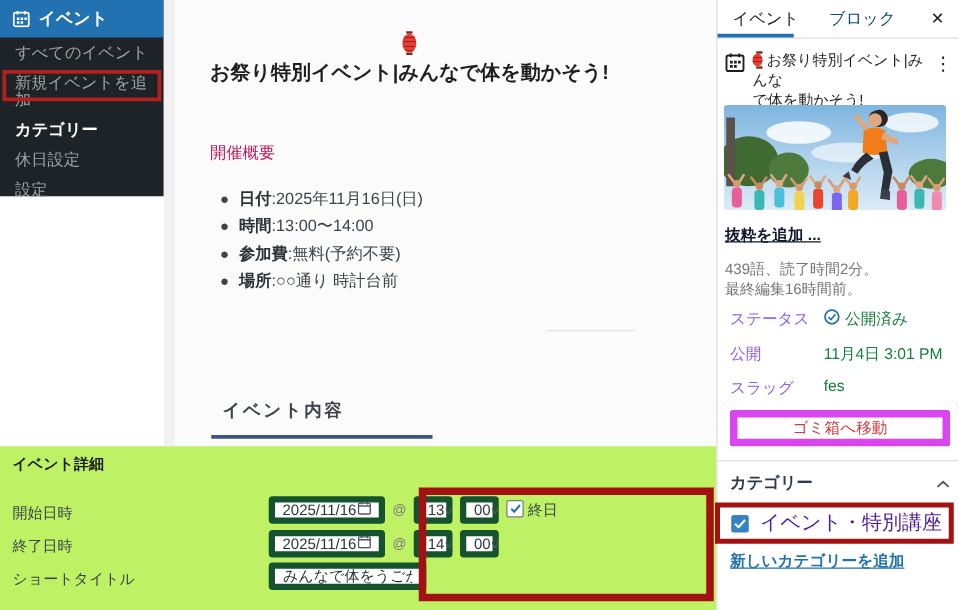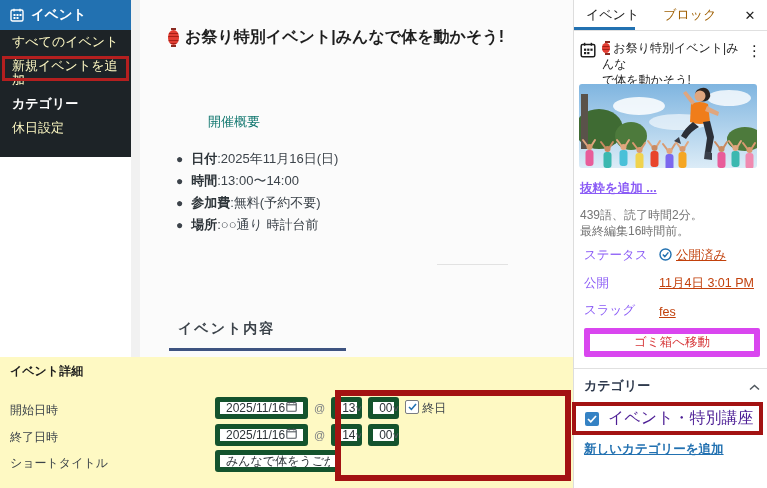--- a/index.html
+++ b/index.html
@@ -5,74 +5,74 @@
   html,body{margin:0;padding:0;}
   body{
     width:767px;height:488px;position:relative;overflow:hidden;
     font-family:"Liberation Sans","DejaVu Sans",sans-serif;
     background:#ffffff;color:#3c434a;
     -webkit-font-smoothing:antialiased;
   }
   
   .admin-sidebar{position:absolute;left:0;top:0;width:131px;height:157px;background:#1d2327;}
   .admin-header{height:30px;background:#2271b1;color:#fff;display:flex;align-items:center;gap:7px;padding:0 10px;font-size:13.5px;font-weight:bold;}
-  .menu-item{font-size:13px;color:#fef9c3;padding:5px 12px;line-height:14px;cursor:pointer;}
+  .menu-item{font-size:13px;color:#a3a3a3;padding:5px 12px;line-height:14px;cursor:pointer;}
   .menu-item.current{color:#ffffff;font-weight:bold;}
   .cal-icon-white svg{display:block;}
   
   .gray-strip{position:absolute;left:131px;top:0;width:9px;height:357px;background:#f1f1f1;}
   .canvas{position:absolute;left:140px;top:0;width:433px;height:357px;background:#fbfbfb;border-bottom:1px solid #e3e3e3;}
-  .post-title{position:absolute;left:28px;top:27px;font-size:16px;font-weight:bold;color:#1e1e1e;display:flex;align-items:center;gap:6px;white-space:nowrap;}
+  .post-title{position:absolute;left:28px;top:27px;font-size:16px;font-weight:bold;color:#1e1e1e;display:flex;align-items:center;gap:6px;white-space:nowrap;flex-direction:column;}
   .lantern{display:inline-block;width:11px;height:15px;border-radius:50% / 46%;background:repeating-linear-gradient(#e23d32 0 2.5px,#a81f16 2.5px 3.5px);position:relative;flex:0 0 auto;}
   .lantern::before,.lantern::after{content:"";position:absolute;left:3px;width:5px;height:2px;background:#8a2b22;}
   .lantern::before{top:-2px;} .lantern::after{bottom:-2px;}
-  .overview-heading{position:absolute;left:28px;top:113px;font-size:13px;color:#0f766e;margin-left:40px;}
+  .overview-heading{position:absolute;left:28px;top:113px;font-size:13px;color:#be185d;}
   .detail-list{position:absolute;left:36px;top:152px;font-size:13px;color:#3c434a;}
   .detail-item{margin-bottom:8px;line-height:14px;}
   .detail-item .bullet{color:#3c434a;margin-right:8px;font-size:12px;}
   .detail-item b{color:#2c3338;}
   .block-sep{position:absolute;left:297px;top:264px;width:71px;height:1px;background:#e2e2e2;}
   .content-tab-label{position:absolute;left:38px;top:320px;font-size:14px;font-weight:bold;color:#3c434a;letter-spacing:2px;}
   .content-tab-underline{position:absolute;left:29px;top:348px;width:177px;height:3px;background:#3e5380;}
   
-  .metabox{position:absolute;left:0;top:357px;width:573px;height:131px;background:#fef9c3;}
+  .metabox{position:absolute;left:0;top:357px;width:573px;height:131px;background:#bef264;}
   .metabox-title{position:absolute;left:10px;top:6px;font-size:12px;font-weight:bold;color:#1e1e1e;}
   .field-label{position:absolute;left:10px;font-size:12px;color:#3c434a;}
   .lbl-start{top:45px;} .lbl-end{top:72px;} .lbl-short{top:98px;}
   .field-row{position:absolute;left:215px;display:flex;align-items:center;gap:6px;}
   .row-start{top:40px;} .row-end{top:67px;} .row-short{top:93px;}
   .inputbox{height:22px;background:#fff;border:5px solid #14532d;border-radius:3px;display:flex;align-items:center;font-size:12px;color:#2c3338;box-sizing:border-box;padding:0 6px;}
   .datebox{width:93px;justify-content:space-between;}
   .at-sign{color:#787c82;font-size:11px;}
   .selbox{width:31px;justify-content:space-between;padding:0 4px 0 6px;}
   .chev{font-size:8px;color:#50575e;transform:scaleX(1.4);}
   .txtbox{width:126px;}
   .txtbox input, .datebox .dateval{border:none;background:transparent;font-size:12px;color:#2c3338;font-family:inherit;padding:0;width:100%;outline:none;}
   .allday{display:flex;gap:3px;font-size:12px;color:#3c434a;}
   .cb-native{width:12px;height:12px;border:1px solid #7a7d82;border-radius:2px;background:#fff;display:flex;align-items:center;justify-content:center;}
   .cb-native svg{display:block;}
   
   .settings{position:absolute;left:573px;top:0;width:194px;height:488px;background:#fff;border-left:1px solid #dddddd;box-sizing:border-box;}
   .tabs-row{position:relative;height:30px;border-bottom:1px solid #e0e0e0;display:flex;align-items:center;}
-  .tab{font-size:13px;color:#a16207;padding:0 12px;height:100%;display:flex;align-items:center;cursor:pointer;}
+  .tab{font-size:13px;color:#0c4a6e;padding:0 12px;height:100%;display:flex;align-items:center;cursor:pointer;}
   .tab.active{color:#1e1e1e;}
   .tab-underline{position:absolute;left:0;top:27px;width:61px;height:3px;background:#2271b1;}
   .close-btn{position:absolute;right:6px;top:4px;width:22px;height:22px;display:flex;align-items:center;justify-content:center;font-size:13px;color:#1e1e1e;cursor:pointer;}
   .doc-row{position:absolute;left:6px;top:40px;width:182px;display:flex;gap:6px;}
   .doc-icon{flex:0 0 auto;margin-top:2px;}
   .doc-title{font-size:12px;line-height:16px;color:#1e1e1e;font-weight:500;width:138px;}
   .doc-title .lantern{width:8px;height:10px;vertical-align:-1px;}
   .kebab{position:absolute;right:0px;top:2px;font-size:15px;color:#1e1e1e;cursor:pointer;letter-spacing:0;}
   .featured{position:absolute;left:5px;top:84px;width:178px;height:84px;border-radius:3px;overflow:hidden;}
-  .excerpt-link{position:absolute;left:6px;top:180px;font-size:12.5px;color:#8b5cf6;text-decoration:underline;cursor:pointer;font-weight:bold;}
+  .excerpt-link{position:absolute;left:6px;top:180px;font-size:12.5px;color:#0f172a;text-decoration:underline;cursor:pointer;font-weight:bold;}
   .meta-line{position:absolute;left:6px;font-size:12px;color:#757575;}
   .words-line{top:207px;} .edited-line{top:223px;}
   .status-row{position:absolute;left:10px;width:176px;display:flex;font-size:12.5px;}
   .status-row .s-label{width:75px;color:#8b5cf6;}
-  .status-row .s-value{color:#c2410c;display:flex;align-items:flex-end;gap:4px;text-decoration:underline;}
+  .status-row .s-value{color:#15803d;display:flex;align-items:flex-start;gap:4px;}
   .r-status{top:247px;} .r-publish{top:275px;} .r-slug{top:302px;}
   .trash-btn{position:absolute;left:10px;top:328px;width:176px;height:29px;border:6px solid #d946ef;border-radius:2px;background:#fff;color:#d63638;font-size:12.5px;display:flex;align-items:center;justify-content:center;cursor:pointer;box-sizing:border-box;}
   .panel-divider{position:absolute;left:0;top:368px;width:100%;height:1px;background:#e0e0e0;}
   .panel-header{position:absolute;left:10px;top:377px;width:176px;display:flex;justify-content:space-between;align-items:center;font-size:13px;font-weight:bold;color:#2f3a4d;cursor:pointer;}
   .cat-row{position:absolute;left:11px;top:408px;display:flex;align-items:center;gap:9px;font-size:16px;color:#4c1d95;}
   .cb-blue{width:14px;height:14px;background:#3582c4;border-radius:2px;display:flex;align-items:center;justify-content:center;}
   .add-cat-link{position:absolute;left:10px;top:441px;font-size:12.5px;color:#2271b1;text-decoration:underline;font-weight:bold;cursor:pointer;}
   
   .anno{position:absolute;pointer-events:none;box-sizing:border-box;z-index:50;}
   .anno-menu{left:2px;top:56px;width:127px;height:25px;border:3px solid #b41f1f;}
@@ -95,20 +95,21 @@
           <rect x="3.5" y="9" width="2" height="2" fill="#fff"></rect>
           <rect x="6.5" y="9" width="2" height="2" fill="#fff"></rect>
         </svg>
     </span>
     <span>イベント</span>
   </div>
   <div class="menu-item">すべてのイベント</div>
   <div class="menu-item">新規イベントを追加</div>
   <div class="menu-item current">カテゴリー</div>
   <div class="menu-item">休日設定</div>
+  <div class="menu-item">設定</div>
 </div>
 
 <div class="gray-strip"></div>
 
 <div class="canvas">
   <div class="post-title">
     <span class="lantern"></span>
     <span>お祭り特別イベント|みんなで体を動かそう!</span>
   </div>
   <div class="overview-heading">開催概要</div>

